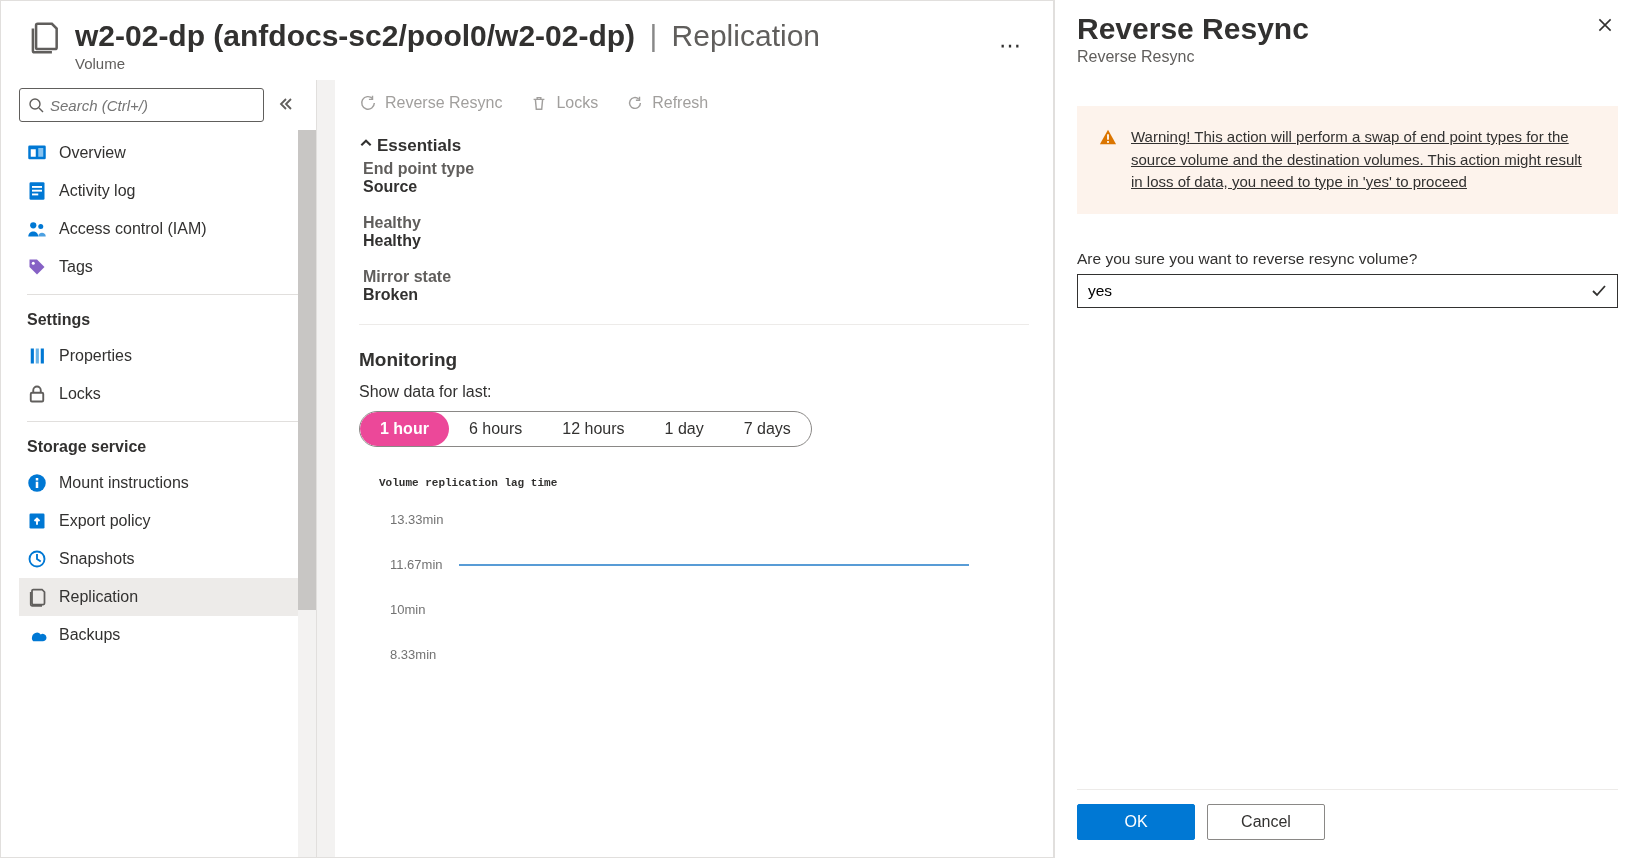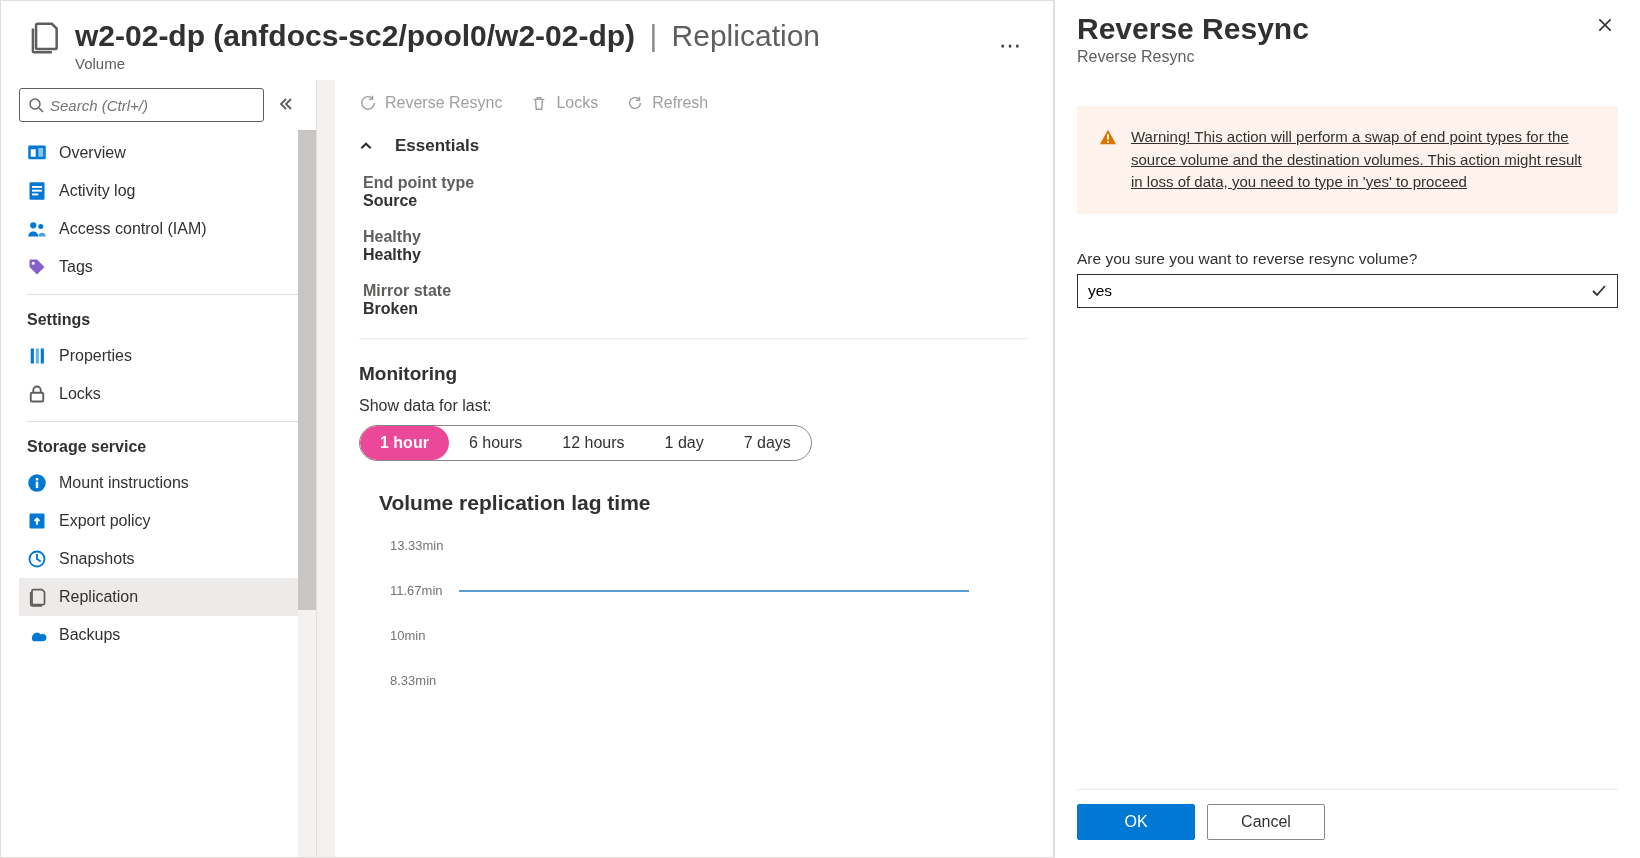--- a/index.html
+++ b/index.html
@@ -38,37 +38,37 @@
   .nav-divider { border: none; border-top: 1px solid #e1dfdd; margin: 8px 8px 0 8px; }
 
   .content { flex: 1; padding: 0; overflow: hidden; position: relative; }
   .scroll-strip { position: absolute; left: 0; top: 0; bottom: 0; width: 18px; background: #f3f2f1; }
   .content-inner { margin-left: 18px; padding: 14px 24px; }
   
   .toolbar { display: flex; gap: 28px; align-items: center; color: #a19f9d; font-size: 16px; margin-bottom: 24px; }
   .toolbar-item { display: flex; align-items: center; gap: 8px; }
   .toolbar-item svg { width: 18px; height: 18px; }
   
-  .essentials-header { display: flex; align-items: center; gap: 22px; font-size: 17px; font-weight: 600; margin-bottom: 18px; }
+  .essentials-header { display: flex; gap: 4px; font-size: 17px; font-weight: 600; margin-bottom: 4px; }
   .essentials-header svg { width: 14px; height: 14px; }
   
   .prop-list { padding-left: 4px; font-weight: bold; }
   .prop { margin-bottom: 18px; }
   .prop-label { font-size: 16px; color: #605e5c; }
   .prop-value { font-size: 16px; color: #323130; }
   .prop-divider { border-top: 1px solid #edebe9; margin: 20px 0 24px 0; }
   
   .mon-title { font-size: 19px; font-weight: 600; margin-bottom: 12px; }
   .mon-label { font-size: 16px; color: #323130; margin-bottom: 10px; }
   
   .pill-group { display: inline-flex; border: 1px solid #8a8886; border-radius: 22px; overflow: hidden; height: 36px; align-items: center; }
   .pill { padding: 0 20px; font-size: 16px; color: #323130; height: 100%; display: flex; align-items: center; }
   .pill.active { background: #ec4899; color: #fff; border-radius: 22px; font-weight: 600; }
   
-  .chart-title { font-size: 21px; font-weight: 600; margin: 30px 0 20px 20px; }
+  .chart-title { font-size: 11px; font-weight: 600; margin: 30px 0 20px 20px; font-family: Liberation Mono, monospace; }
   .chart-area { position: relative; padding-left: 20px; height: 160px; }
   .y-tick { position: absolute; left: 31px; font-size: 13px; color: #737373; transform: translateY(-50%); }
   .chart-line { position: absolute; left: 100px; right: 60px; height: 2px; background: #589cd6; }
   
   
   .right-panel { width: 586px; border-left: 1px solid #e1dfdd; display: flex; flex-direction: column; padding: 12px 22px 18px 22px; }
   .panel-head-row { display: flex; align-items: flex-start; }
   .panel-title { font-size: 30px; font-weight: 600; flex: 1; }
   .panel-close { padding: 4px; }
   .panel-close svg { width: 18px; height: 18px; color: #323130; }

